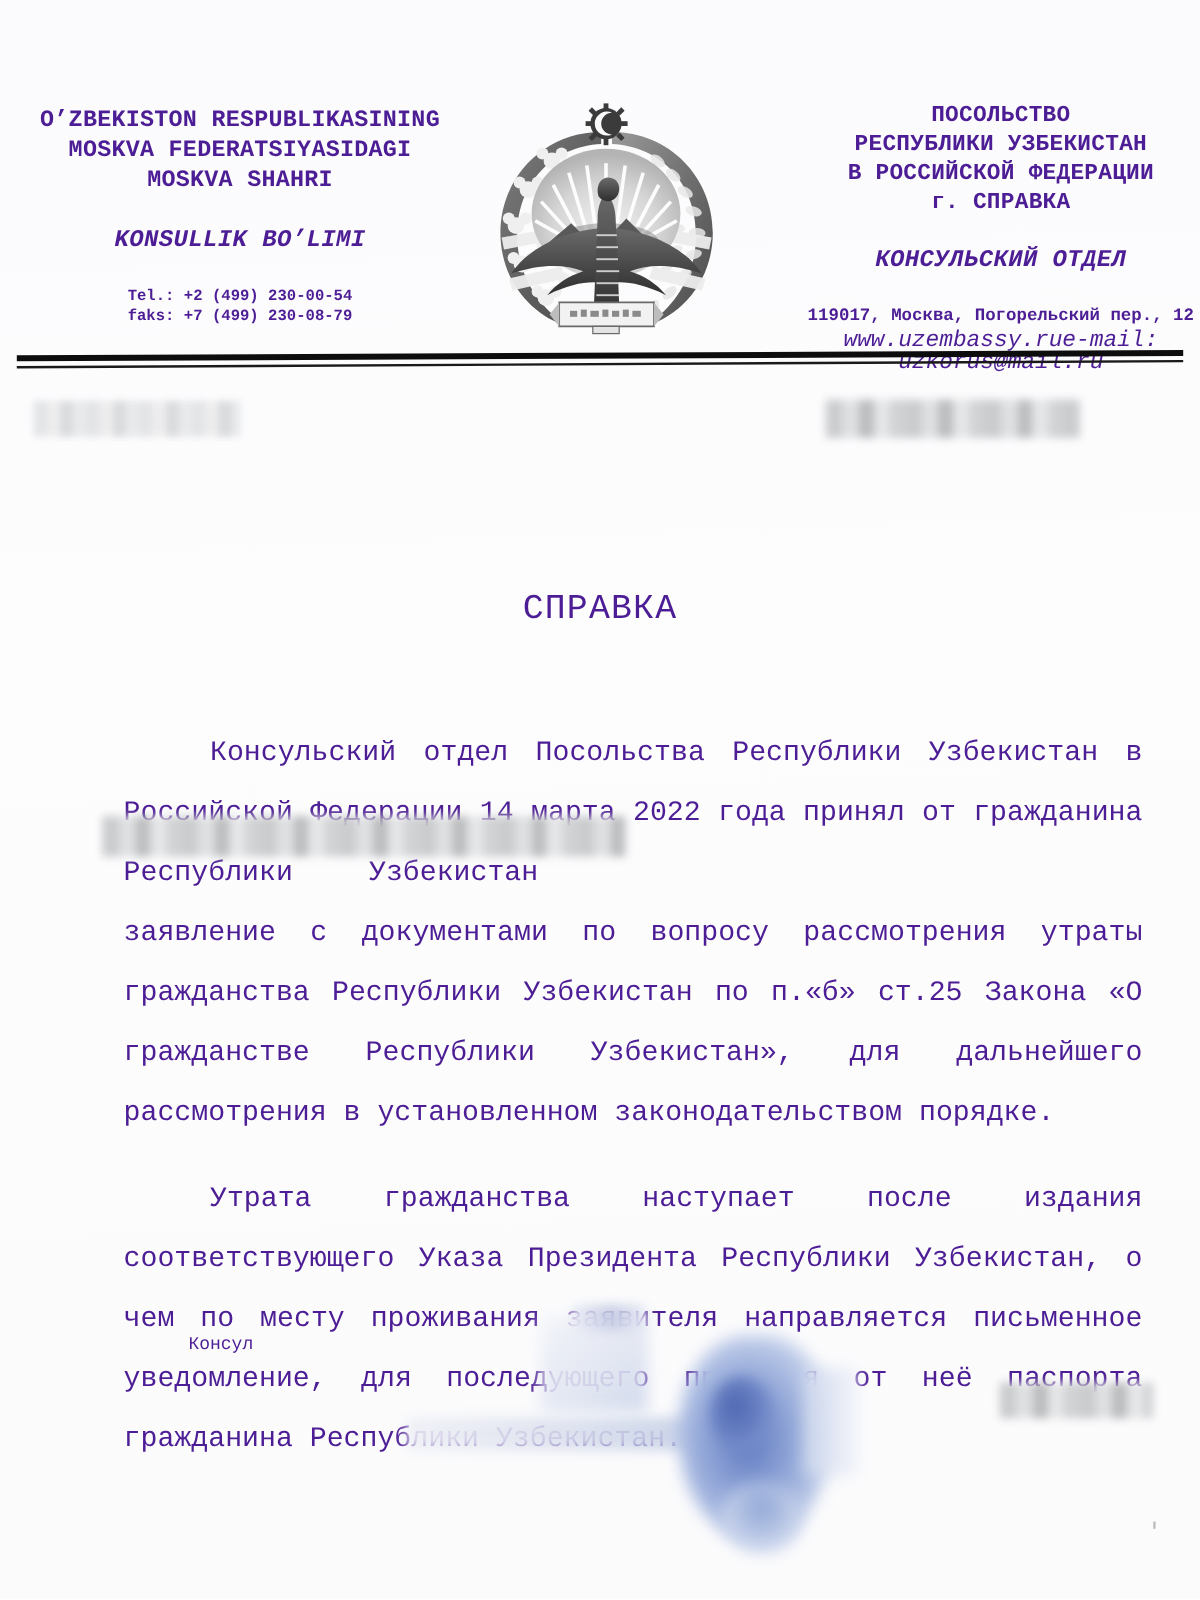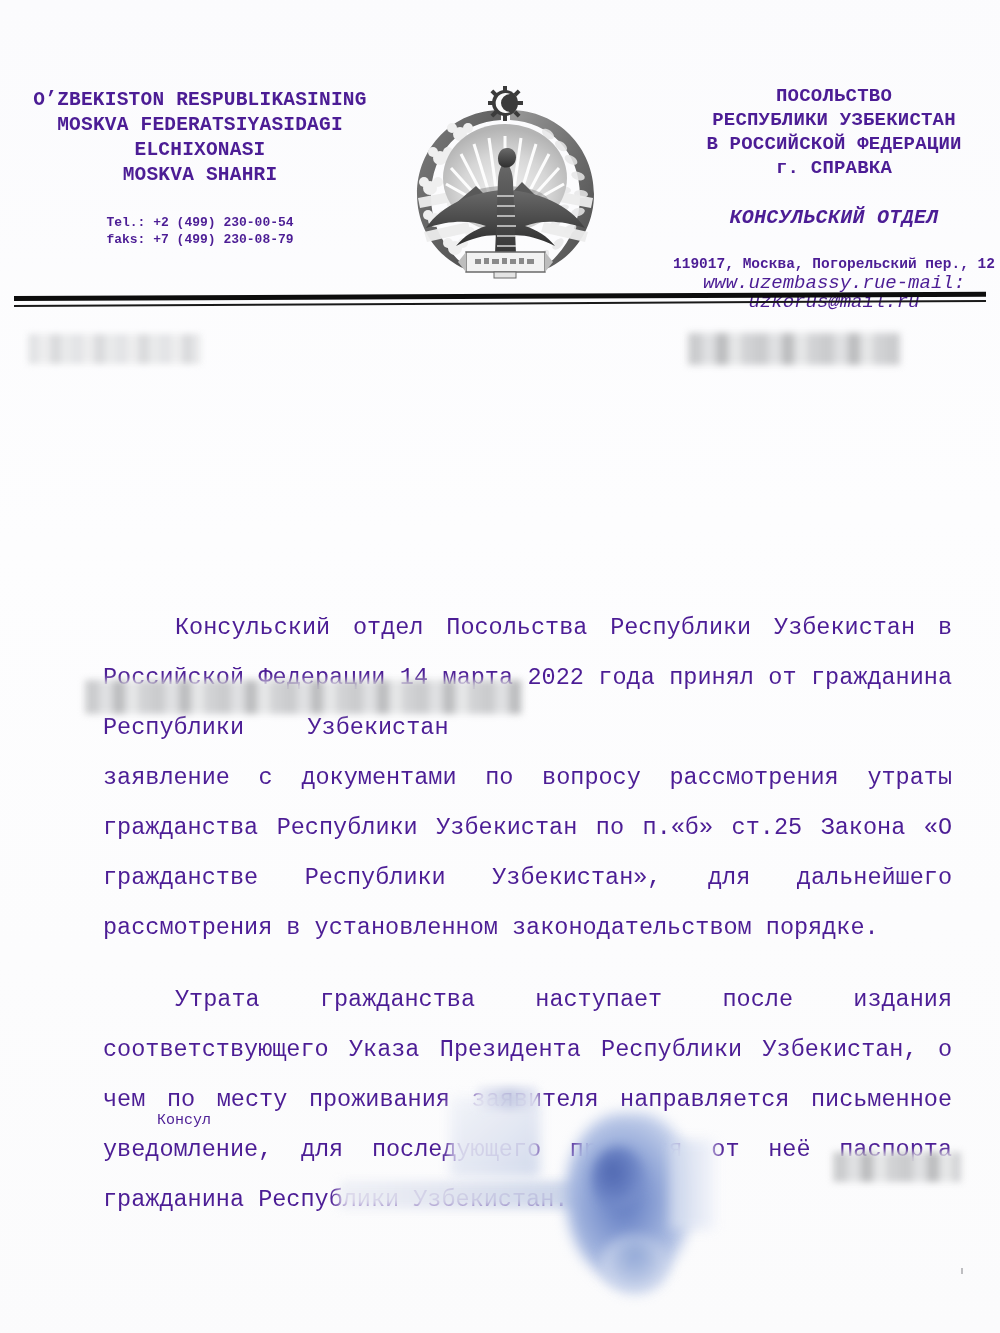--- a/index.html
+++ b/index.html
@@ -261,22 +261,22 @@
 <body>
 
 <div class="page">
   <div class="paper-tint"></div>
 
   <div class="letterhead">
 
     <div class="lh-left">
       <div class="org-line">O’ZBEKISTON RESPUBLIKASINING</div>
       <div class="org-line">MOSKVA FEDERATSIYASIDAGI</div>
-      <div class="org-line">ELCHIXONASI</div>
       <div class="org-line">MOSKVA SHAHRI</div>
+      <div class="dept-line">KONSULLIK BO’LIMI</div>
       <div class="contact-block">
         <div>Tel.: +2 (499) 230-00-54</div>
         <div>faks: +7 (499) 230-08-79</div>
       </div>
     </div>
 
     <div class="emblem">
       <svg viewBox="0 0 215 200" xmlns="http://www.w3.org/2000/svg" aria-hidden="true">
         <defs>
           <linearGradient id="gwheat" x1="0" y1="0" x2="1" y2="1">
@@ -441,20 +441,21 @@
   </div>
 
   <div class="divider">
     <div class="rule-thick"></div>
     <div class="rule-thin"></div>
   </div>
 
   <div class="redaction" id="redaction-outgoing-number"></div>
   <div class="redaction strong" id="redaction-reference-code"></div>
 
+  <div class="doc-title">СПРАВКА</div>
 
   <div class="body-block">
     <p class="para p1"><span>Консульский отдел Посольства Республики Узбекистан в Российской Федерации 14 марта 2022 года принял от гражданина Республики Узбекистан </span><span class="name-gap"></span><span>заявление с документами по вопросу рассмотрения утраты гражданства Республики Узбекистан по п.«б» ст.25 Закона «О гражданстве Республики Узбекистан», для дальнейшего рассмотрения в установленном законодательством порядке.</span></p>
 
     <p class="para p2">Утрата гражданства наступает после издания соответствующего Указа Президента Республики Узбекистан, о чем по месту проживания заявителя направляется письменное уведомление, для последующего принятия от неё паспорта гражданина Республики Узбекистан.</p>
   </div>
 
   <div class="redaction strong" id="redaction-applicant-name"></div>
 
   <div class="sign-row">Консул</div>

